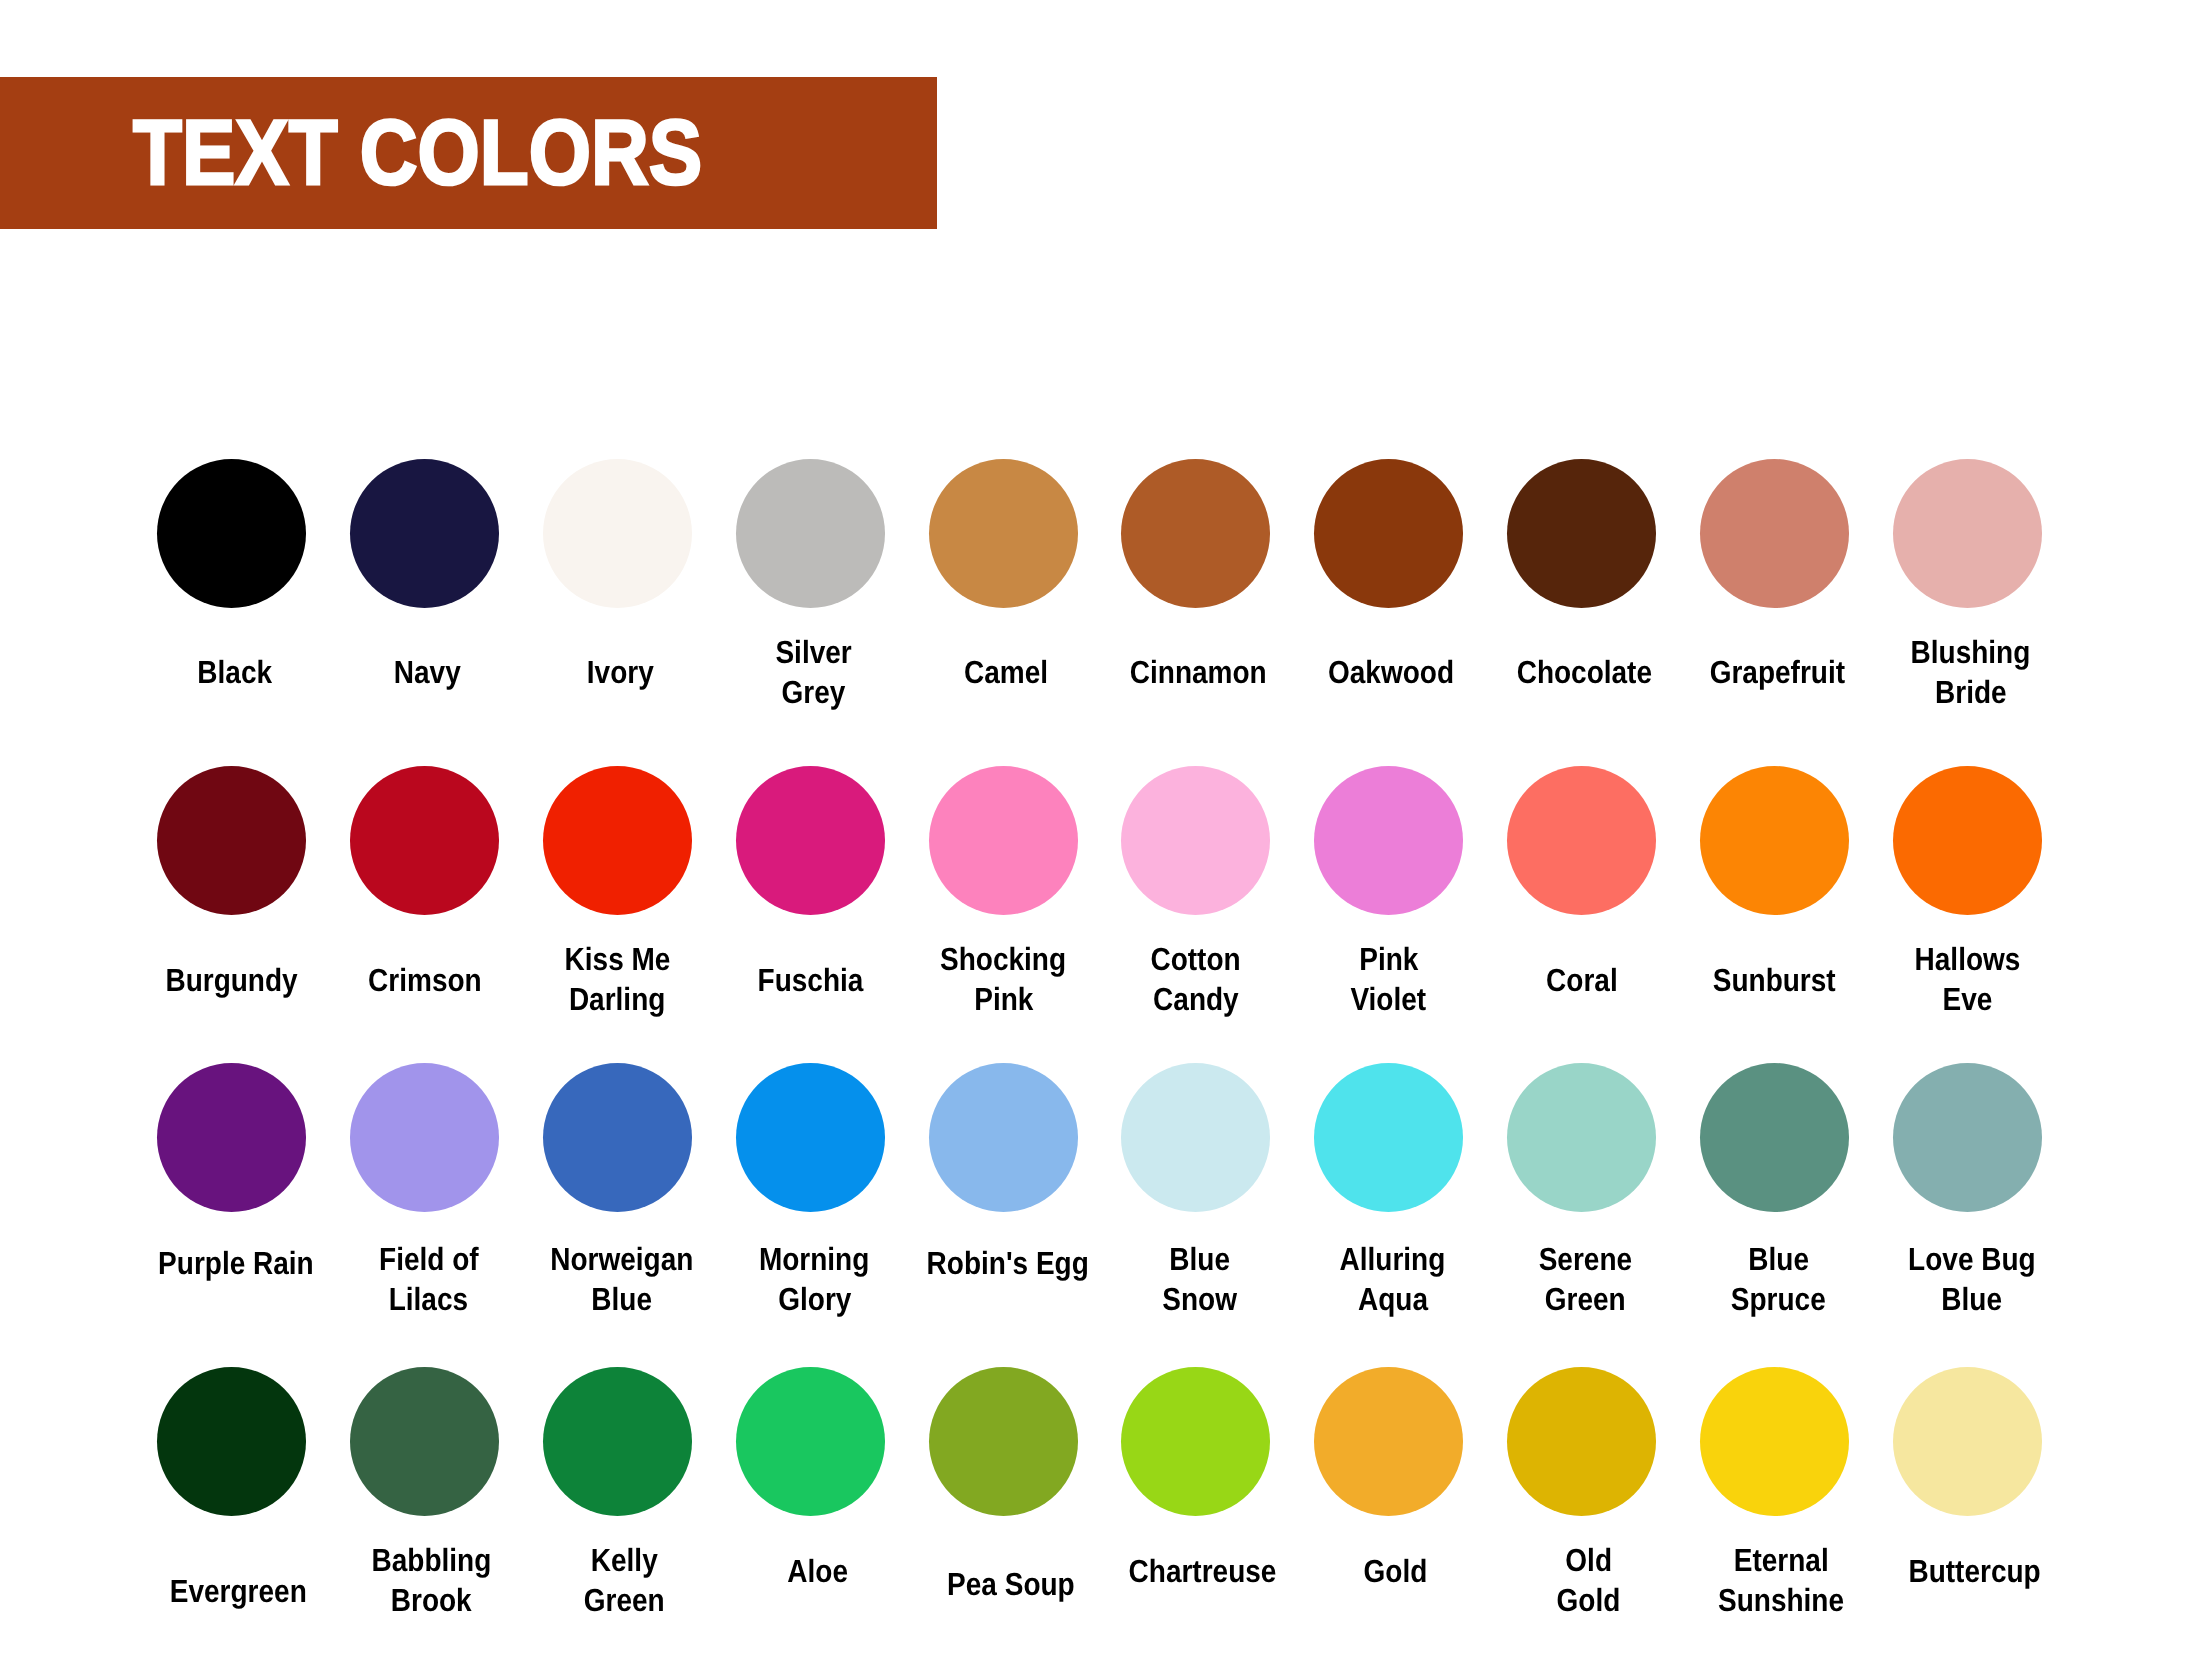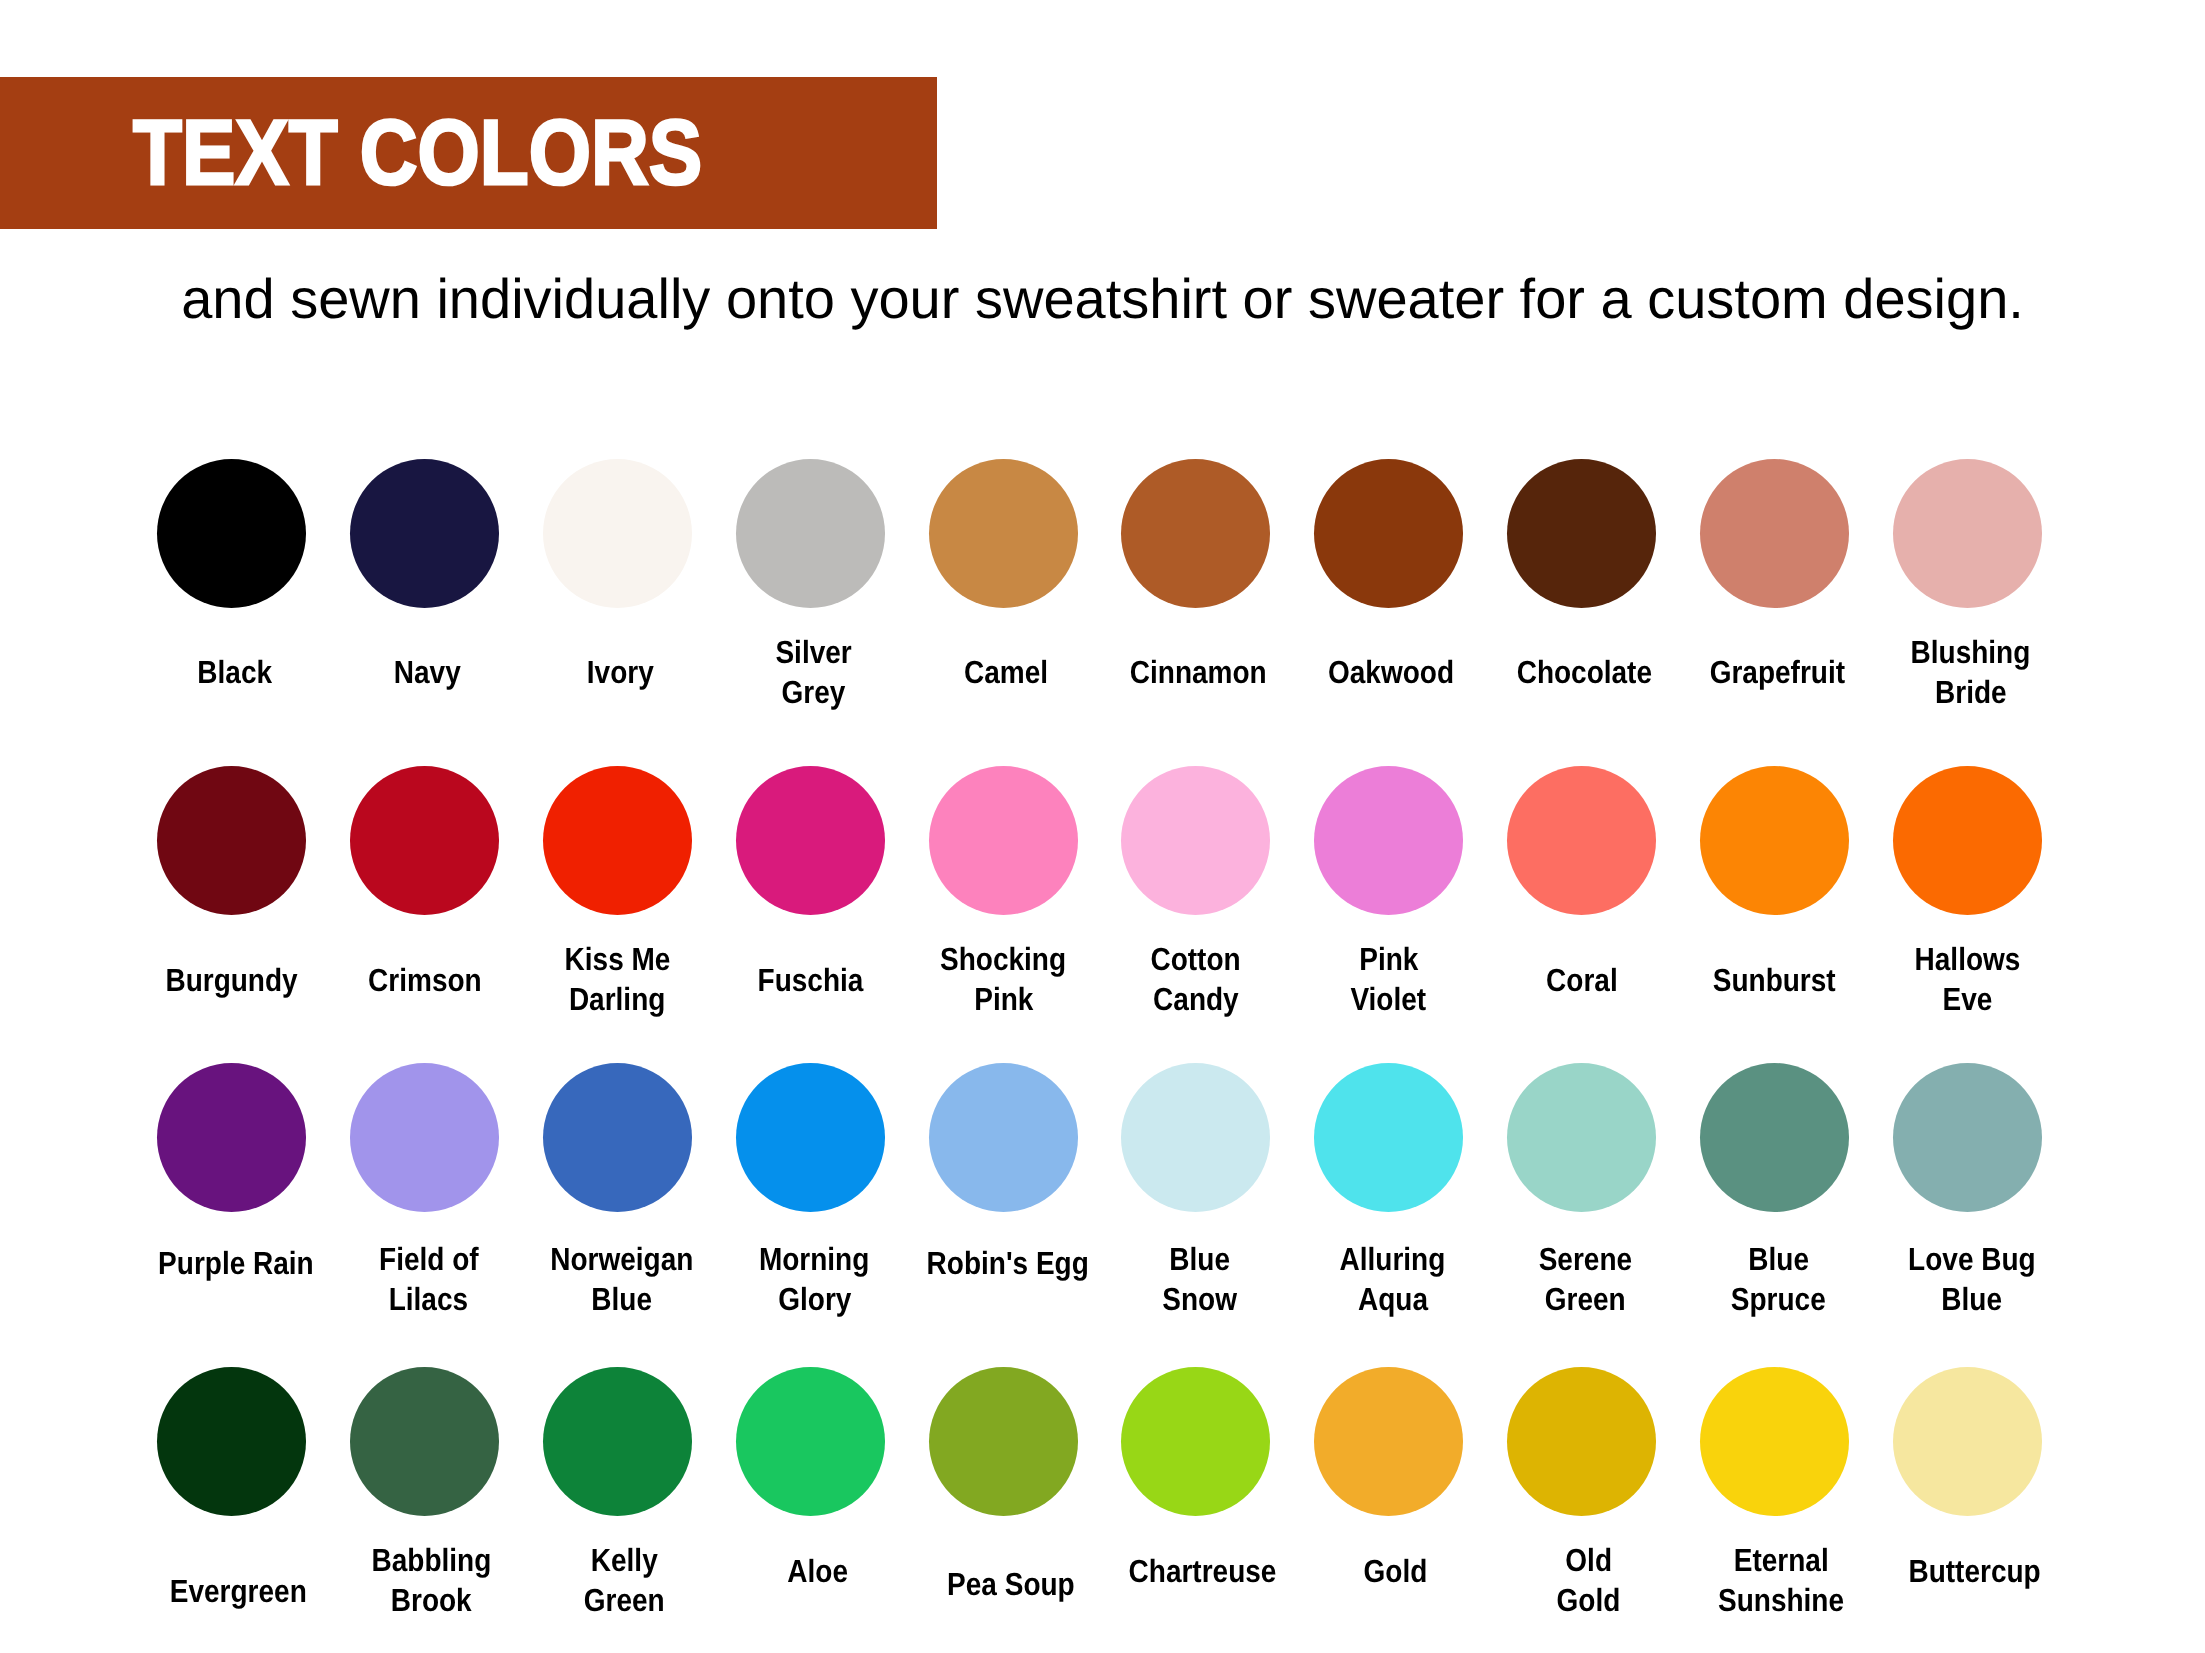--- a/index.html
+++ b/index.html
@@ -68,21 +68,20 @@
   .cap .ln{display:block;}
   .cap .ln i{font-style:normal;display:inline-block;transform:scaleX(0.875);transform-origin:center center;backface-visibility:hidden;}
 </style>
 </head>
 <body>
 
 <div id="page">
   <div id="title-bar"></div>
   <div id="page-title">TEXT COLORS</div>
   <div id="description" style="top: 249px;">
-      <span class="dline"><span class="inner">and sewn individually onto your sweatshirt or sweater for a custom design.</span></span>
     </div>
   <div id="grid">
       <div class="row" style="top: 447px;">
         <div class="cell" title="Black" style="left: 135px;">
           <div class="dot" style="background: rgb(0, 0, 0);"></div>
           <div class="cap" style="top: 193px; left: -23px;">
             <span class="ln"><i>Black</i></span>
           </div>
         </div>
         <div class="cell" title="Navy" style="left: 328px;">

